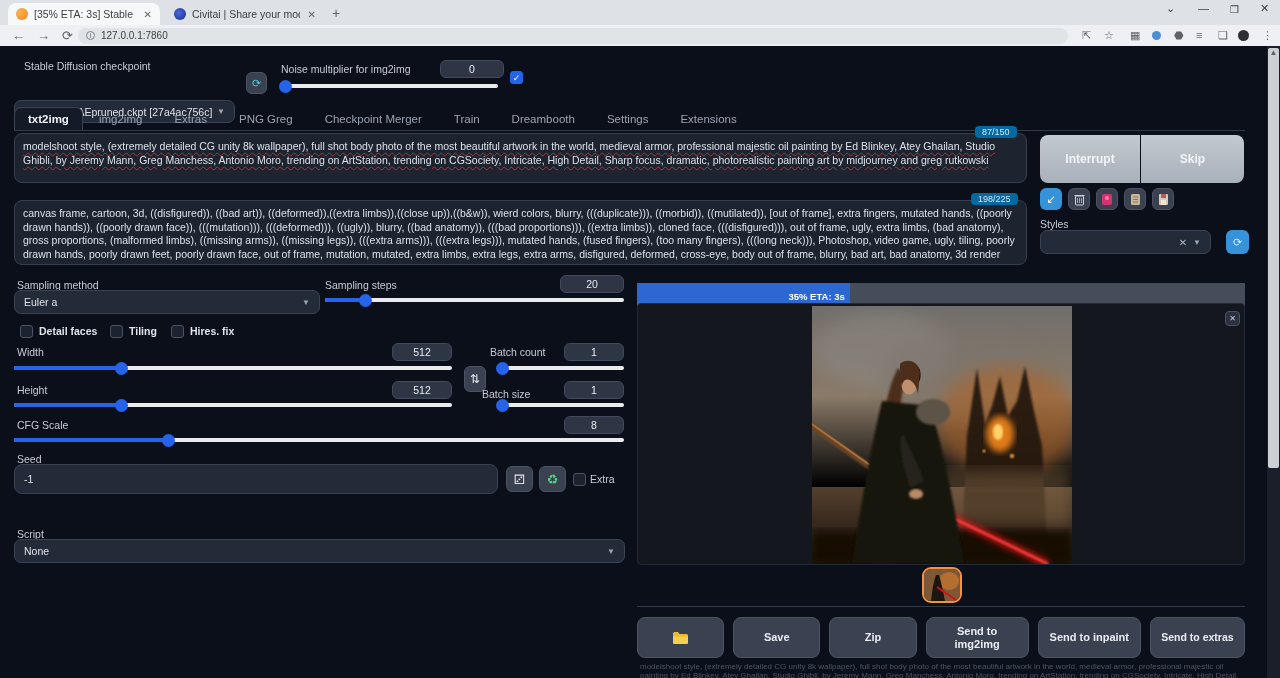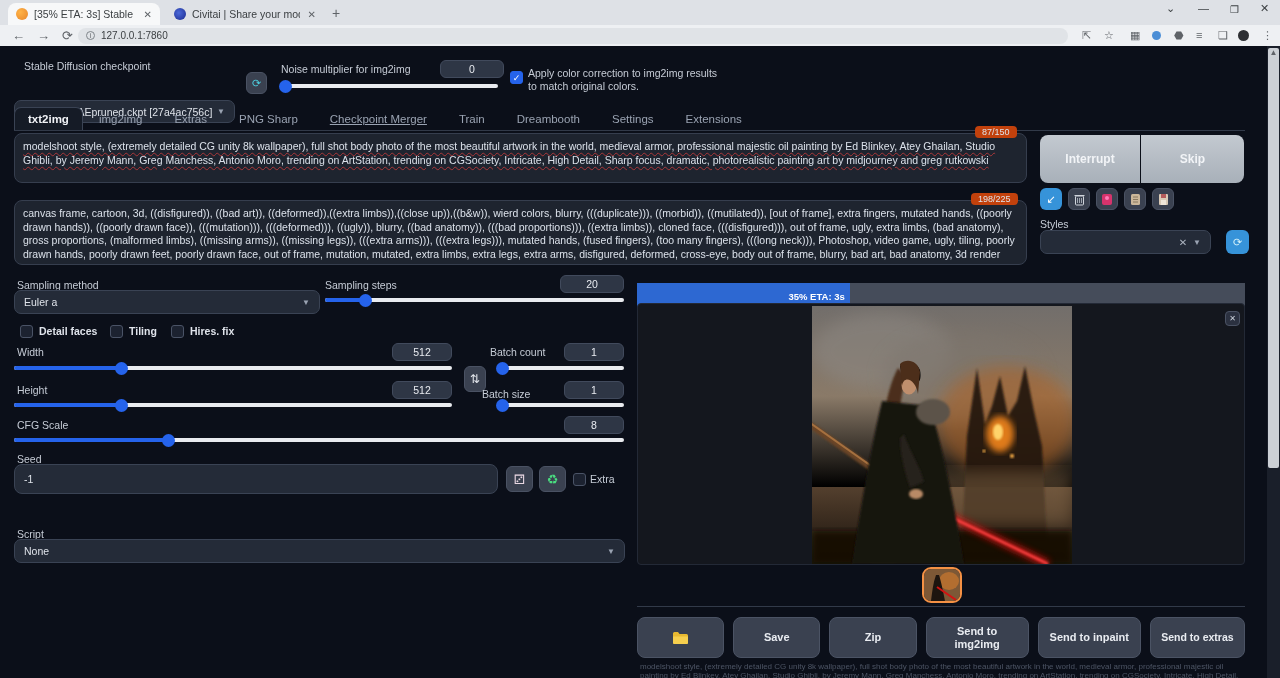--- a/index.html
+++ b/index.html
@@ -34,21 +34,21 @@
   .valbox { background:#2e3645; border:1px solid #414a5c; border-radius:6px; color:#e8ebf0;
     font-size:10.5px; text-align:center; line-height:16px; }
   .select { background:#242b38; border:1px solid #3a4354; border-radius:7px; color:#dfe3ea;
     font-size:10.5px; display:flex; align-items:center; padding:0 9px; }
   .select .caret { margin-left:auto; color:#9aa3b2; font-size:8px; }
   .slider { height:4px; background:#e9ebef; border-radius:2px; }
   .slider .fill { height:100%; background:#2563eb; border-radius:2px; }
   .slider .knob { position:absolute; top:-4.5px; width:13px; height:13px; border-radius:50%; background:#2563eb; }
   .cb { width:13px; height:13px; border:1px solid #4a5366; border-radius:3px; background:#1c2230; }
   .cb.on { background:#2563eb; border-color:#2563eb; color:#fff; font-size:9px; text-align:center; line-height:12px; }
-  .counter { background:#c2410c; border-radius:4px; font-size:9px; color:#dee2e9; padding:1px 7px; }
+  .counter { background:#0369a1; border-radius:4px; font-size:9px; color:#dee2e9; padding:1px 7px; }
   .ta { background:#1e242f; border:1px solid #363e4e; border-radius:8px; color:#dbe1ea;
     font-size:10.5px; line-height:13.5px; padding:6px 8px; overflow:hidden; }
   .wavy { text-decoration:underline; text-decoration-style:wavy; text-decoration-color:rgba(210,60,60,.75);
     text-decoration-thickness:.8px; text-underline-offset:2px; }
   .iconbtn { background:#3a4150; border:1px solid #4a5263; border-radius:6px; display:flex;
     align-items:center; justify-content:center; }
   .dkbtn { background:#3a4150; border:1px solid #4b5364; border-radius:8px; color:#e9ecf1;
     font-size:11px; font-weight:bold; display:flex; align-items:center; justify-content:center; text-align:center; line-height:13px; }
   .navtab { font-size:11.5px; color:#9aa3b2; }
 
@@ -106,28 +106,27 @@
     <span class="caret">▼</span>
   </div>
   <div class="abs iconbtn" style="left:246px; top:26px; width:21px; height:22px; color:#4dd0e1; font-size:11px;">⟳</div>
   <div class="abs lbl" style="left:281px; top:17px;">Noise multiplier for img2img</div>
   <div class="abs valbox" style="left:440px; top:14px; width:64px; height:18px;">0</div>
   <div class="abs slider" style="left:281px; top:38px; width:217px;">
     <div class="fill" style="width:2%;"></div>
       <div class="knob" style="left:-2px;"></div>
   </div>
   <div class="abs cb on" style="left:510px; top:25px;">✓</div>
-  <div class="abs lbl" style="left:528px; top:21px; width:190px; line-height:13px;">Apply color correction to img2img results to match original colors.</div>
 
   <div class="abs" style="left:14px; top:59px; width:1231px; height:26px; border-bottom:1px solid #323a49; display:flex; align-items:flex-end;">
     <div class="navtab" style="background:#151b26; border:1px solid #3a4354; border-bottom:none; border-radius:7px 7px 0 0; padding:5px 13px; color:#f1f3f7; font-weight:bold;">txt2img</div>
     <div class="navtab" style="padding:5px 16px;">img2img</div>
     <div class="navtab" style="padding:5px 16px;">Extras</div>
-    <div class="navtab" style="padding:5px 16px;">PNG Sharp</div>
-    <div class="navtab" style="padding:5px 16px;text-decoration:underline;">Checkpoint Merger</div>
+    <div class="navtab" style="padding:5px 16px;">PNG Greg</div>
+    <div class="navtab" style="padding:5px 16px;">Checkpoint Merger</div>
     <div class="navtab" style="padding:5px 16px;">Train</div>
     <div class="navtab" style="padding:5px 16px;">Dreambooth</div>
     <div class="navtab" style="padding:5px 16px;">Settings</div>
     <div class="navtab" style="padding:5px 16px;">Extensions</div>
   </div>
 
   <div class="abs counter" style="left:975px; top:80px; z-index:3;">87/150</div>
   <div class="abs ta wavy" style="left:14px; top:87px; width:1013px; height:50px;">modelshoot style, (extremely detailed CG unity 8k wallpaper), full shot body photo of the most beautiful artwork in the world, medieval armor, professional majestic oil painting by Ed Blinkey, Atey Ghailan, Studio Ghibli, by Jeremy Mann, Greg Manchess, Antonio Moro, trending on ArtStation, trending on CGSociety, Intricate, High Detail, Sharp focus, dramatic, photorealistic painting art by midjourney and greg rutkowski</div>
   <div class="abs counter" style="left:971px; top:147px; z-index:3;">198/225</div>
   <div class="abs ta" style="left:14px; top:154px; width:1013px; height:65px;">canvas frame, cartoon, 3d, ((disfigured)), ((bad art)), ((deformed)),((extra limbs)),((close up)),((b&amp;w)), wierd colors, blurry, (((duplicate))), ((morbid)), ((mutilated)), [out of frame], extra fingers, mutated hands, ((poorly drawn hands)), ((poorly drawn face)), (((mutation))), (((deformed))), ((ugly)), blurry, ((bad anatomy)), (((bad proportions))), ((extra limbs)), cloned face, (((disfigured))), out of frame, ugly, extra limbs, (bad anatomy), gross proportions, (malformed limbs), ((missing arms)), ((missing legs)), (((extra arms))), (((extra legs))), mutated hands, (fused fingers), (too many fingers), (((long neck))), Photoshop, video game, ugly, tiling, poorly drawn hands, poorly drawn feet, poorly drawn face, out of frame, mutation, mutated, extra limbs, extra legs, extra arms, disfigured, deformed, cross-eye, body out of frame, blurry, bad art, bad anatomy, 3d render</div>

